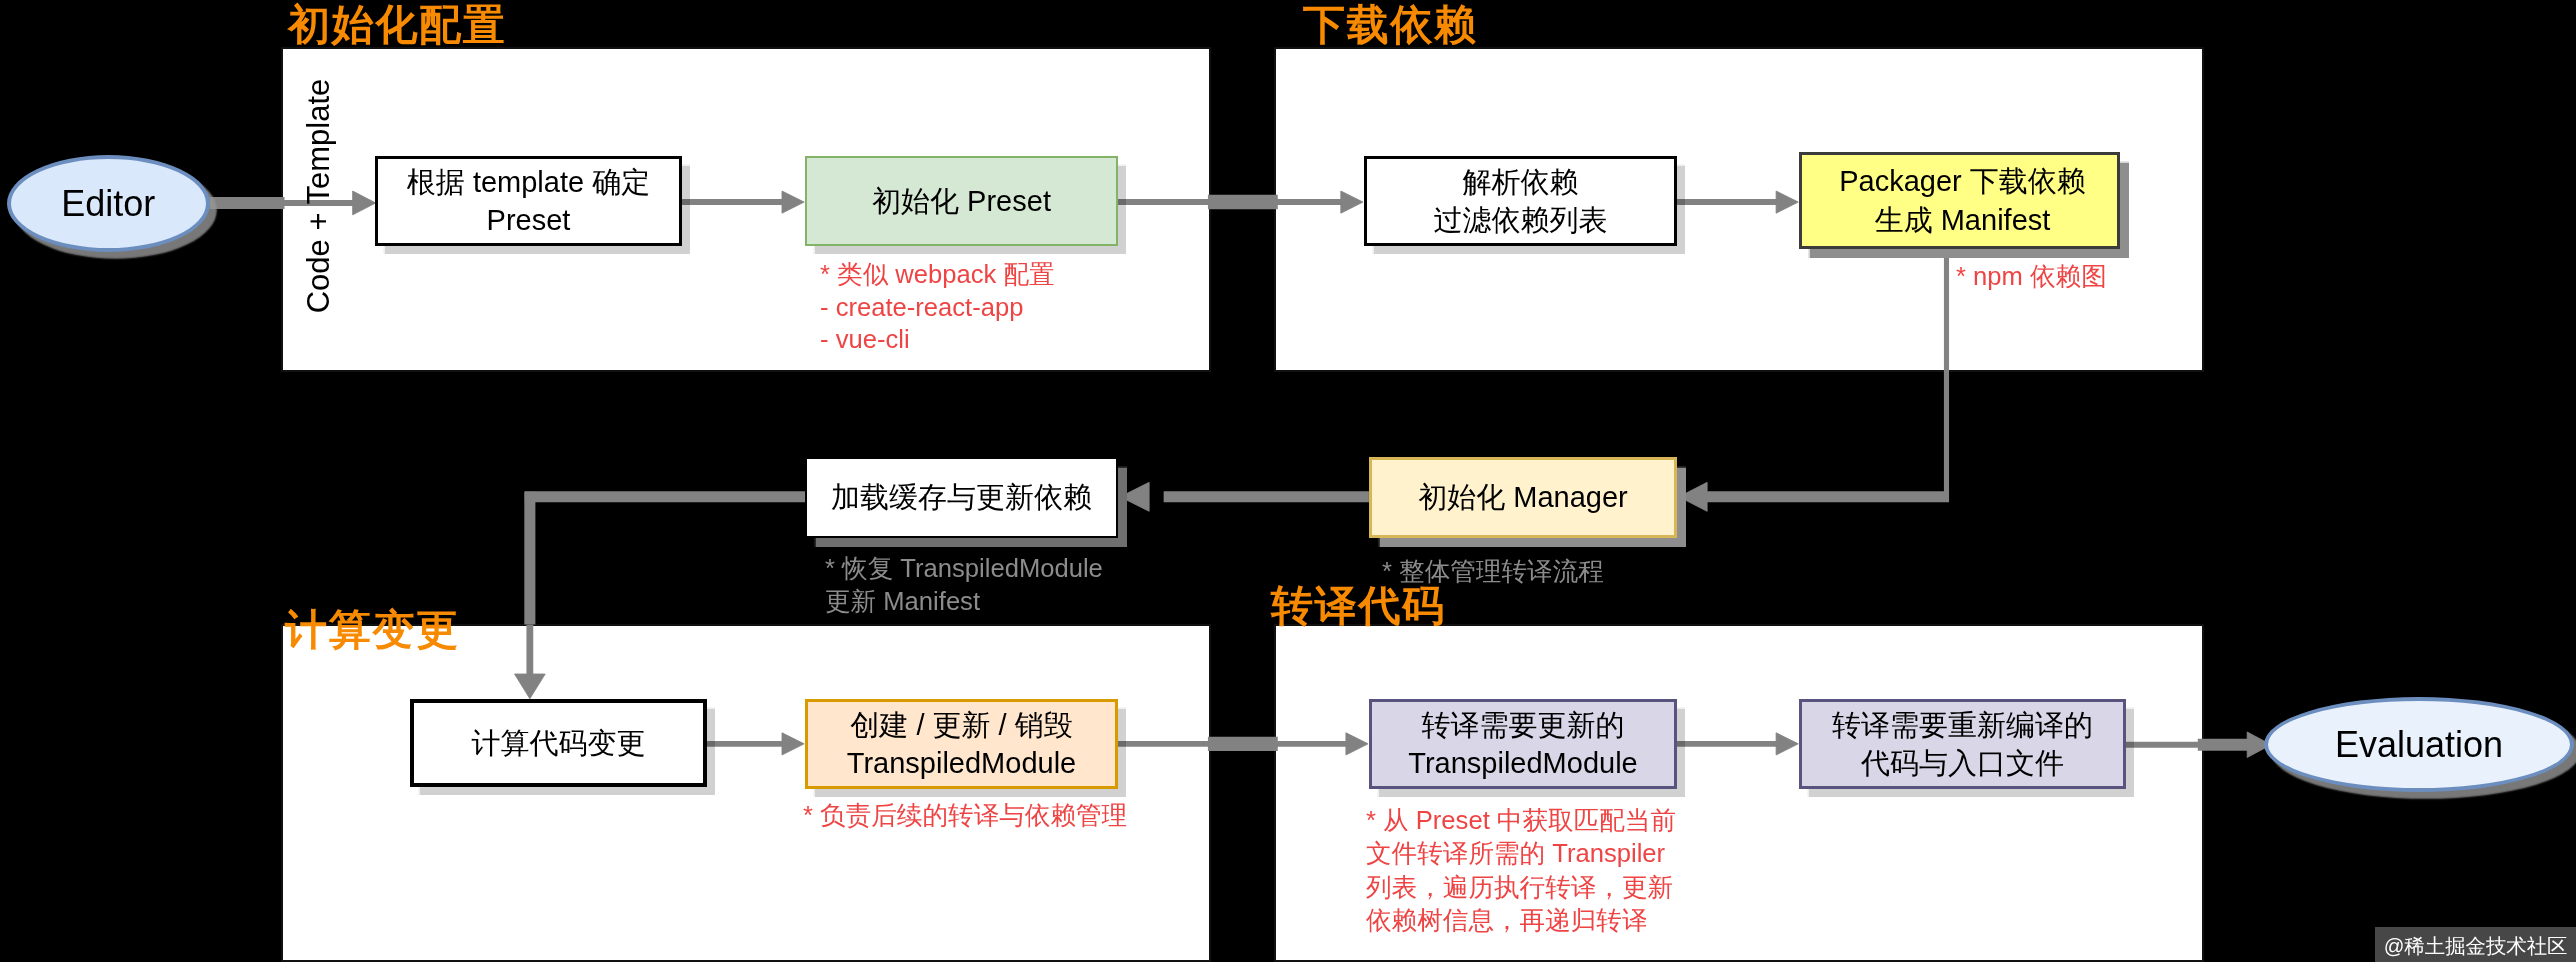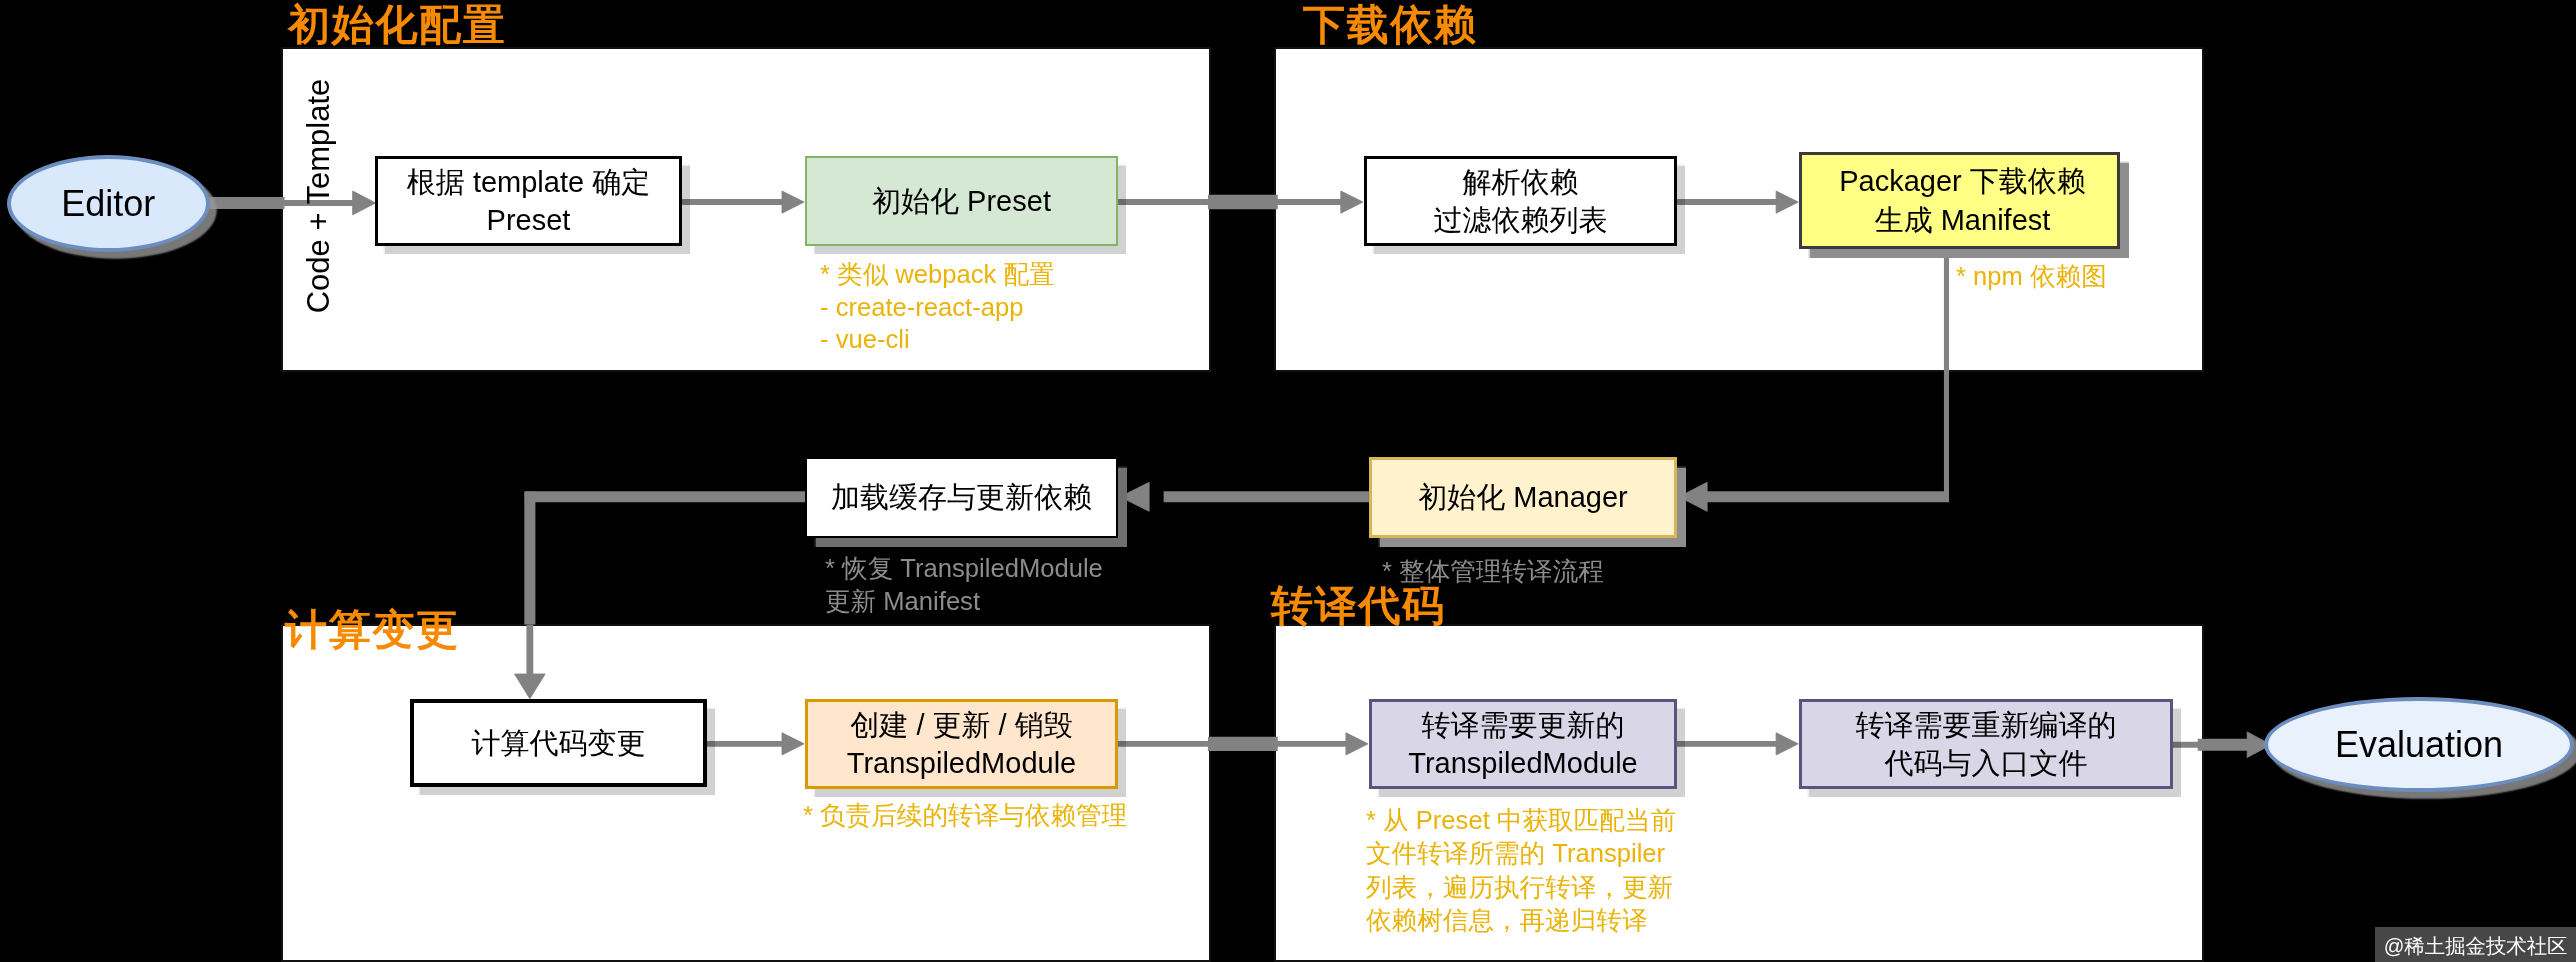--- a/index.html
+++ b/index.html
@@ -22,21 +22,21 @@
   .box.yellow{background:#ffff85;border:3.4px solid #3b3b3b;box-shadow:8.5px 8.5px 0.9px #8e8e8e;}
   .box.cream{background:#fff2cc;border:3.4px solid #d6b656;box-shadow:9.4px 9.4px 0.9px #8e8e8e;}
   .box.plain-dark-shadow{box-shadow:8.5px 8.5px 0.9px #6f6f6f;font-family:Liberation Serif, serif;}
   .box.orange{background:#ffe6cc;border:3.4px solid #d79b00;}
   .box.purple{background:#d9d6e8;border:3.4px solid #595380;}
   .ellipse{
     position:absolute;border-radius:50%;display:flex;align-items:center;justify-content:center;
     font-size:36px;background:#dae8fc;border:4.3px solid #6c8ebf;box-sizing:border-box;
     box-shadow:6.8px 6.8px 1.7px rgba(150,150,150,0.8);
   }
-  .note{position:absolute;font-size:25.6px;line-height:1.27;white-space:pre-line;color:#eab308;}
+  .note{position:absolute;font-size:25.6px;line-height:1.27;white-space:pre-line;color:#ef4444;}
   .note.muted{color:#8c8c8c;}
   .edge-label-vertical{
     position:absolute;font-size:31px;color:#000;white-space:nowrap;
     transform:translate(-50%,-50%) rotate(-90deg);
   }
   .watermark{
     position:absolute;font-size:20.4px;color:#fff;background:rgba(130,130,130,0.55);
     padding:5.1px 8.5px;white-space:nowrap;
   }
   svg.wires{position:absolute;left:0;top:0;pointer-events:none;}
@@ -115,21 +115,21 @@
 生成 Manifest</div>
 
   <div class="box plain-dark-shadow" style="left:805px;top:457px;width:313px;height:81px;border-width:2.6px;">加载缓存与更新依赖</div>
   <div class="box cream" style="left:1369px;top:457px;width:308px;height:81px;">初始化 Manager</div>
 
   <div class="box" style="left:398px;top:699px;width:297px;height:88px;border-width:4.3px;margin-left:12px;">计算代码变更</div>
   <div class="box orange" style="left:805px;top:699px;width:313px;height:90px;">创建 / 更新 / 销毁
 TranspiledModule</div>
   <div class="box purple" style="left:1369px;top:699px;width:308px;height:90px;">转译需要更新的
 TranspiledModule</div>
-  <div class="box purple" style="left:1799px;top:699px;width:374px;height:90px;">转译需要重新编译的
+  <div class="box purple" style="left:1799px;top:699px;width:327px;height:90px;">转译需要重新编译的
 代码与入口文件</div>
 
   <div class="note" style="left:820px;top:258px;">* 类似 webpack 配置
 - create-react-app
 - vue-cli</div>
   <div class="note" style="left:1956px;top:260px;">* npm 依赖图</div>
   <div class="note muted" style="left:825px;top:552px;">* 恢复 TranspiledModule
 更新 Manifest</div>
   <div class="note muted" style="left:1382px;top:555px;">* 整体管理转译流程</div>
   <div class="note" style="left:803px;top:799px;">* 负责后续的转译与依赖管理</div>

